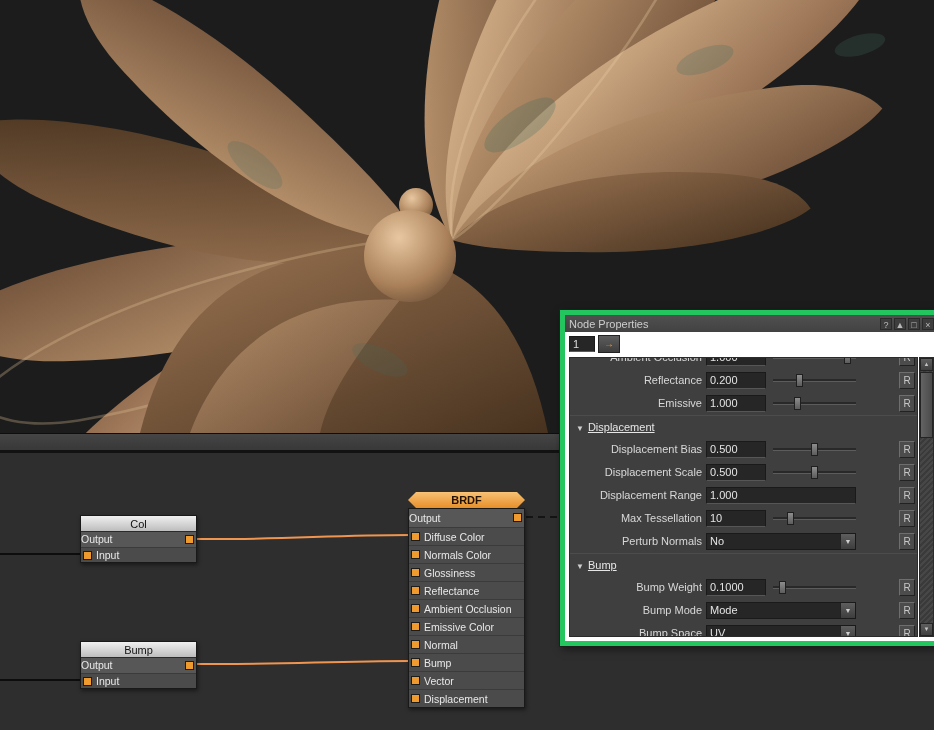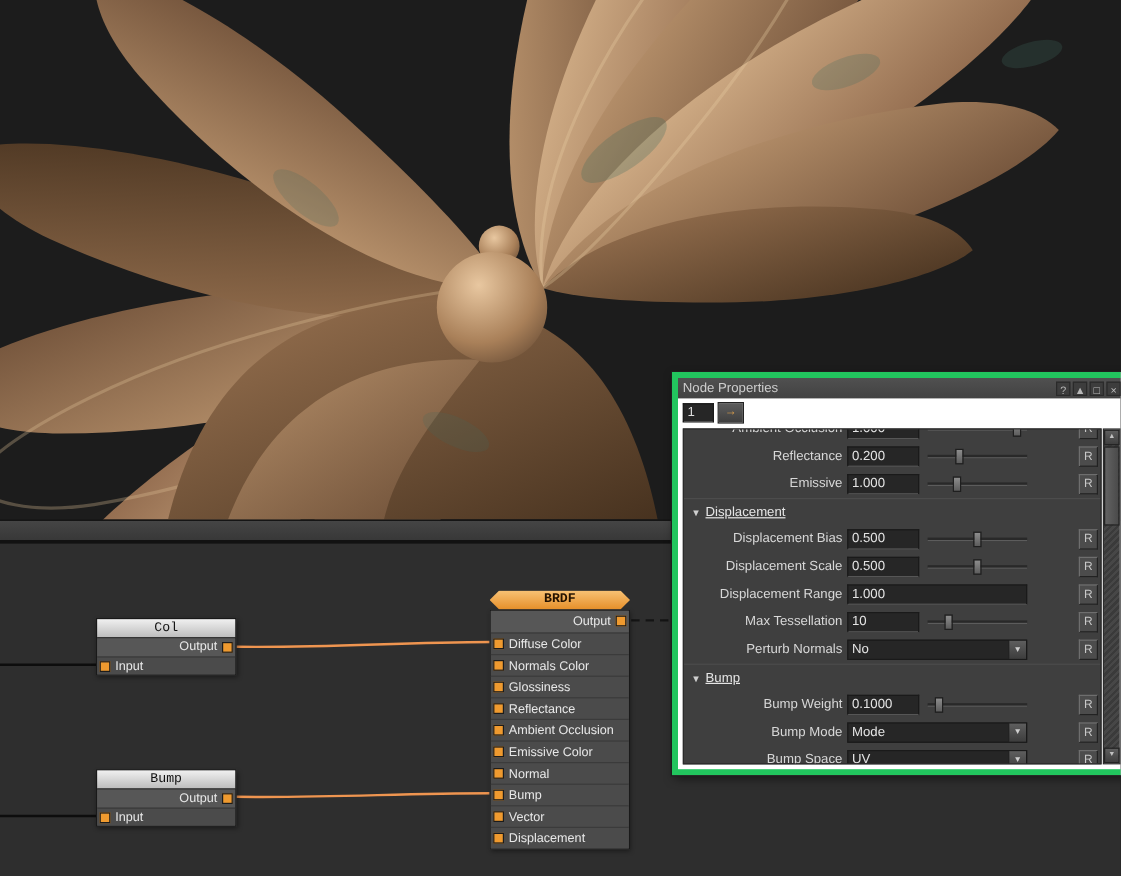--- a/index.html
+++ b/index.html
@@ -14,23 +14,23 @@
   .divider { position:absolute; left:0; top:433px; width:934px; height:20px;
              background:linear-gradient(#454545,#383838); border-top:1px solid #0e0e0e; border-bottom:3px solid #121212; }
 
   
   .schematic { position:absolute; left:0; top:456px; width:934px; height:274px; background:#2e2e2e; }
   #wires { position:absolute; left:0; top:0; width:934px; height:730px; z-index:3; pointer-events:none; }
 
   .node { position:absolute; width:117px; background:#4f4f4f; border:1px solid #191919;
           font-size:11px; color:#e8e8e8; z-index:4; box-shadow:1px 2px 4px rgba(0,0,0,.45); }
   .nhead { height:16px; background:linear-gradient(#f0f0f0,#bdbdbd); color:#111; text-align:center;
-           line-height:16px; font-size:11px; border-bottom:1px solid #2a2a2a;font-family:Liberation Mono, monospace; }
+           line-height:16px; font-size:11px; border-bottom:1px solid #2a2a2a; }
   .nrow { position:relative; height:15px; line-height:15px; font-size:10.5px; }
-  .nrow.out { text-align:right; padding-right:15px; background:#575757; }
+  .nrow.out { padding-right:15px; background:#575757; }
   .nrow.in  { padding-left:15px; background:#4b4b4b; border-top:1px solid #3b3b3b; }
   .port { position:absolute; width:9px; height:9px; top:3px; background:#ef9a2f; border:1px solid #1c1c1c; }
   .port.right { right:2px; } .port.left { left:2px; }
 
   .brdf { background:transparent; border:none; box-shadow:none; }
   .brdf .nhead { height:16px; background:linear-gradient(#f8c275,#e68f29); color:#241200; font-weight:bold;
                  clip-path:polygon(8px 0, calc(100% - 8px) 0, 100% 50%, calc(100% - 8px) 100%, 8px 100%, 0 50%);
                  border-bottom:none; }
   .brdf .nbody { background:#515151; border:1px solid #191919; box-shadow:1px 2px 4px rgba(0,0,0,.45); }
   .brdf .nrow { height:18px; line-height:18px; }

